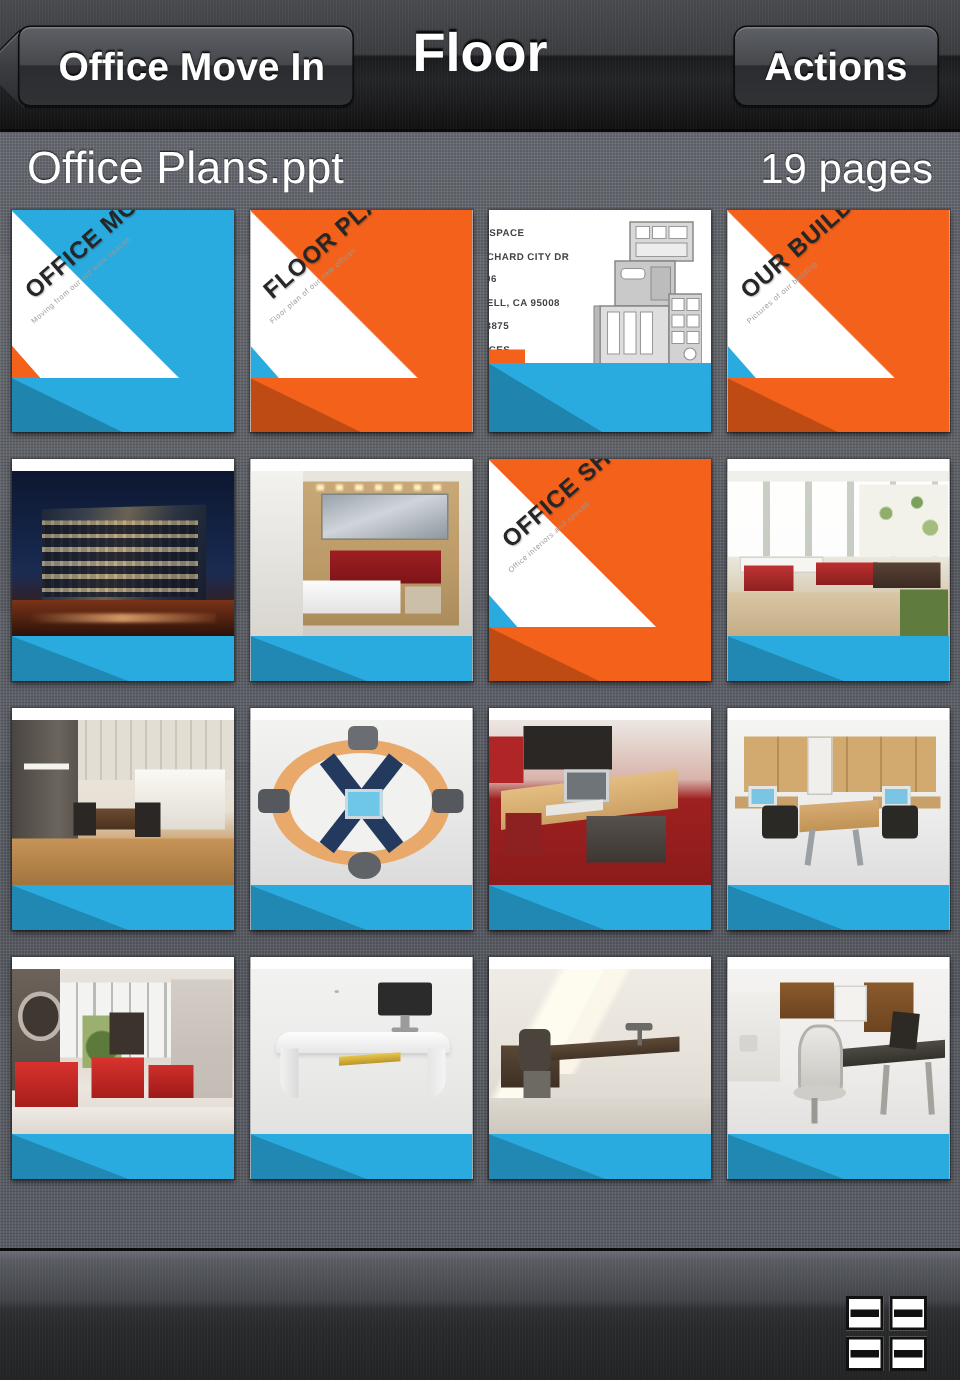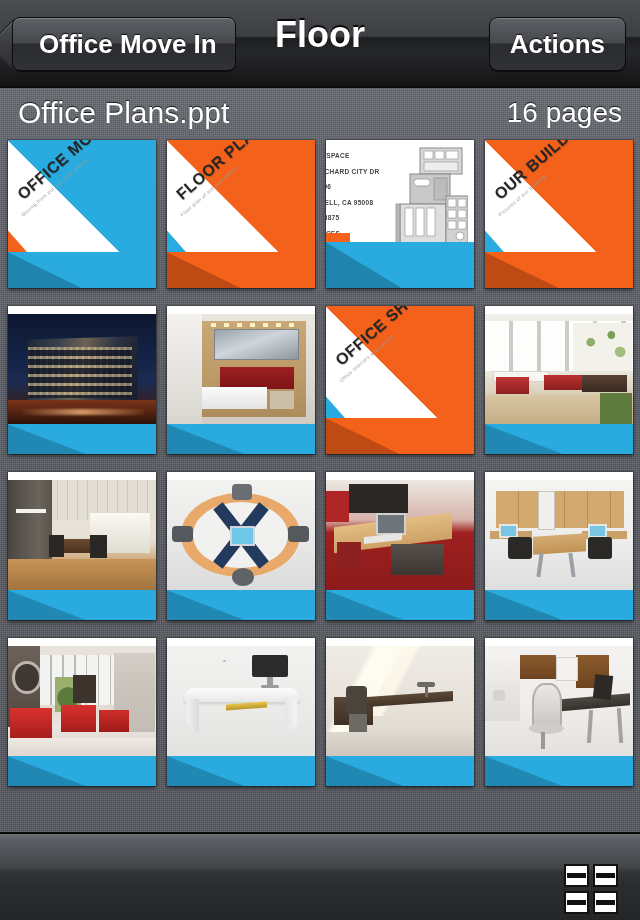--- a/index.html
+++ b/index.html
@@ -329,21 +329,21 @@
       <span id="back-button-label">Office Move In</span>
     </div>
     <div id="nav-title">Floor</div>
     <div id="actions-button">
       <span>Actions</span>
     </div>
   </div>
 
   <div id="doc-header">
     <div id="doc-title">Office Plans.ppt</div>
-    <div id="doc-pagecount">16 pages</div>
+    <div id="doc-pagecount">19 pages</div>
   </div>
 
   <div id="grid-scroll">
     <div id="grid">
         <div class="thumb">
   <div class="slide s-title">
     <div class="big-tri" style="background:linear-gradient(to bottom left, #29ABDF 0, #29ABDF 50%, #ffffff 50.4%, #ffffff 100%)"></div>
     <div class="corner-accent" style="background:#F4611A;clip-path:polygon(0 0,100% 100%,0 100%)"></div>
     <div class="foot" style="background:#29ABDF"></div>
     <div class="foot-dark" style="clip-path:polygon(0 0,100% 100%,0 100%)"></div>

